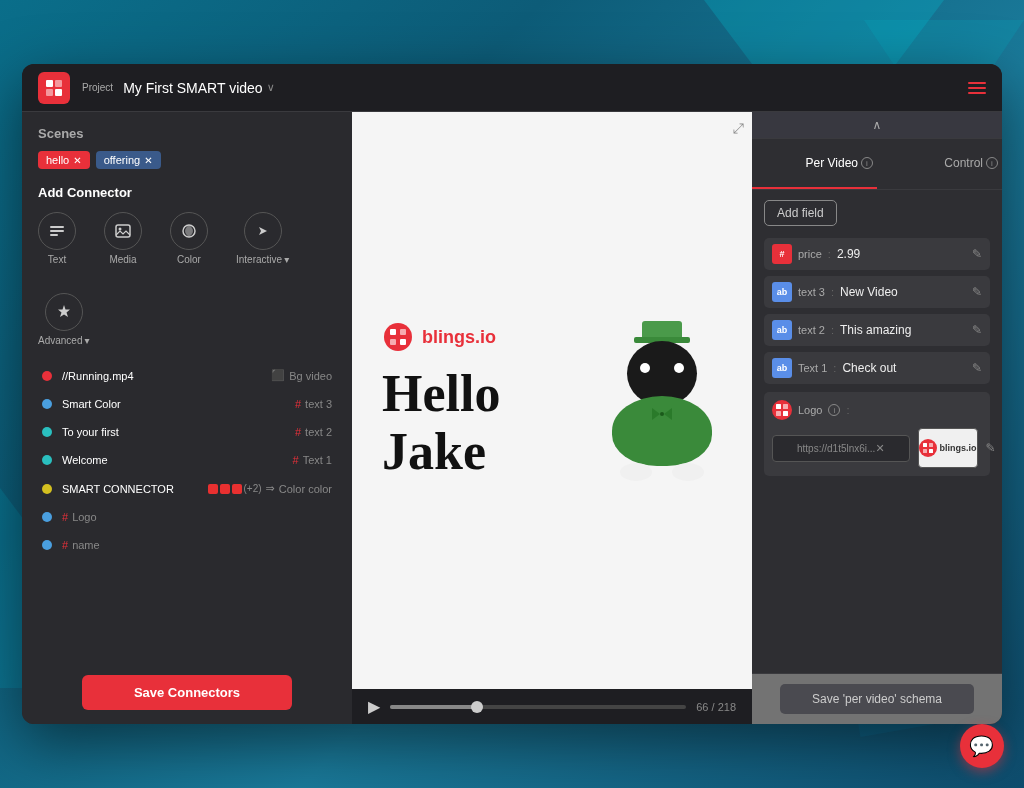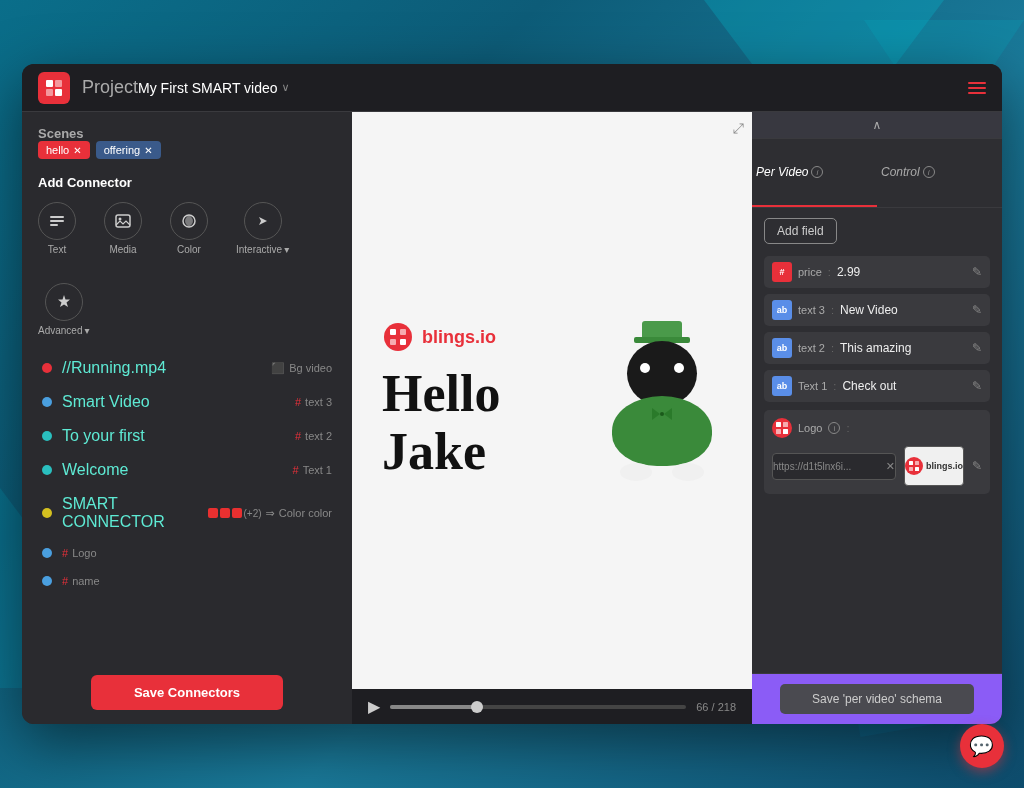--- a/index.html
+++ b/index.html
@@ -70,21 +70,21 @@
     }
     .top-bar-logo {
       width: 32px; height: 32px;
       background: #e8303a;
       border-radius: 6px;
       display: flex; align-items: center; justify-content: center;
       margin-right: 12px;
       font-size: 14px; color: white; font-weight: bold;
     }
     .top-bar-project {
-      font-size: 18px; color: #aaa; margin-right: 0;
+      font-size: 10px; color: #aaa; margin-right: 10px;
     }
     .top-bar-title {
       font-size: 14px; color: #fff; font-weight: 500; display: flex; align-items: center; gap: 4px;
     }
     .top-bar-chevron {
       font-size: 11px; color: #888;
     }
     .top-bar-spacer { flex: 1; }
     .top-bar-menu {
       color: #fff; font-size: 18px; cursor: pointer; display: flex; flex-direction: column; gap: 3px;
@@ -102,21 +102,21 @@
     .left-panel {
       width: 330px;
       background: #2a2a2e;
       display: flex;
       flex-direction: column;
       flex-shrink: 0;
       padding: 14px 16px;
       overflow-y: auto;
     }
     .scenes-label {
-      font-size: 13px; color: #aaa; font-weight: 600; 
+      font-size: 13px; color: #aaa; font-weight: 600; margin-bottom: 10px;
     }
     .scenes-tags {
       display: flex; gap: 6px; margin-bottom: 16px; flex-wrap: wrap;
     }
     .scene-tag {
       background: #e8303a;
       color: #fff;
       font-size: 11px;
       padding: 3px 8px;
       border-radius: 4px;
@@ -161,41 +161,41 @@
       cursor: pointer;
     }
     .connector-dot {
       width: 10px; height: 10px; border-radius: 50%; margin-right: 10px; flex-shrink: 0;
     }
     .dot-red { background: #e8303a; }
     .dot-blue { background: #4a9fdf; }
     .dot-teal { background: #2abfbf; }
     .dot-yellow { background: #d4c020; }
     .connector-row-name {
-      font-size: 16px; color: #5eead4; flex: 1;
+      font-size: 11px; color: #ffffff; flex: 1;
     }
     .connector-row-right {
       font-size: 11px; color: #888; display: flex; align-items: center; gap: 4px;
     }
     .connector-row-right .hash { color: #e8303a; font-size: 11px; }
     .color-swatches { display: flex; gap: 2px; align-items: center; }
     .swatch { width: 10px; height: 10px; border-radius: 2px; }
     .arrow-right { color: #888; font-size: 11px; }
 
     
     .save-connectors-btn {
       background: #e8303a;
       color: #fff;
       border: none;
       border-radius: 6px;
       padding: 10px 20px;
       font-size: 13px;
       font-weight: 600;
       cursor: pointer;
-      width: 192px;
+      width: 210px;
       margin-top: auto;
       align-self: center;
     }
 
     
     .center-panel {
       flex: 1;
       background: #1e1e22;
       display: flex;
       flex-direction: column;
@@ -282,22 +282,22 @@
       border-bottom: 1px solid #3a3a3e;
       background: #383840;
     }
     .right-panel-chevron {
       color: #aaa; font-size: 12px;
     }
     .right-panel-tabs {
       display: flex; border-bottom: 1px solid #3a3a3e;
     }
     .right-tab {
-      flex: 1; text-align: left; padding: 26px 4px;
-      font-size: 12px; color: #aaa; cursor: pointer; font-style: italic;
+      flex: 1; text-align: right; padding: 17px 4px;
+      font-size: 12px; color: #aaa; cursor: pointer;
     }
     .right-tab.active {
       color: #fff; border-bottom: 2px solid #e8303a;
     }
     .right-tab-info {
       display: inline-flex; align-items: center; gap: 3px;
     }
     .info-icon {
       width: 12px; height: 12px; border-radius: 50%; border: 1px solid #888;
       display: inline-flex; align-items: center; justify-content: center;
@@ -357,21 +357,21 @@
     }
     .logo-section-label {
       font-size: 11px; color: #aaa;
     }
     .logo-section-colon { color: #666; font-size: 11px; }
     .logo-section-body {
       display: flex; gap: 8px; align-items: center;
     }
     .logo-url-field {
       flex: 1; background: #2a2a2e; border: 1px solid #555; border-radius: 4px;
-      padding: 6px 0; display: flex; align-items: center; justify-content: space-between;
+      padding: 6px 24px; display: flex; align-items: center; justify-content: space-between;
     }
     .logo-url-text {
       font-size: 10px; color: #888;
     }
     .logo-url-clear { color: #888; font-size: 11px; cursor: pointer; }
     .logo-preview {
       width: 60px; height: 40px; background: #f0f0f0; border-radius: 4px;
       display: flex; align-items: center; justify-content: center;
       position: relative; border: 1px solid #555;
     }
@@ -381,21 +381,21 @@
     .logo-preview-text {
       font-size: 9px; color: #333; font-weight: 600;
     }
     .logo-edit {
       color: #888; font-size: 12px; cursor: pointer;
     }
 
     
     .save-schema-bar {
       padding: 10px 28px;
-      background: #8b5cf6;
+      background: #737373;
       border-top: 1px solid #3a3a3e;
     }
     .save-schema-btn {
       width: 100%; background: #4a4a50; border: none; border-radius: 5px;
       color: #ccc; font-size: 12px; padding: 8px; cursor: pointer;
     }
 
     
     .chat-bubble {
       position: absolute; bottom: 20px; right: 20px;
@@ -520,21 +520,21 @@
           <div class="connector-dot dot-red"></div>
           <span class="connector-row-name">//Running.mp4</span>
           <div class="connector-row-right">
             <span style="color:#888;font-size:11px;">⬛</span>
             <span>Bg video</span>
           </div>
         </div>
 
         <div class="connector-row">
           <div class="connector-dot dot-blue"></div>
-          <span class="connector-row-name">Smart Video</span>
+          <span class="connector-row-name">Smart Color</span>
           <div class="connector-row-right">
             <span class="hash">#</span>
             <span>text 3</span>
           </div>
         </div>
 
         <div class="connector-row">
           <div class="connector-dot dot-teal"></div>
           <span class="connector-row-name">To your first</span>
           <div class="connector-row-right">

